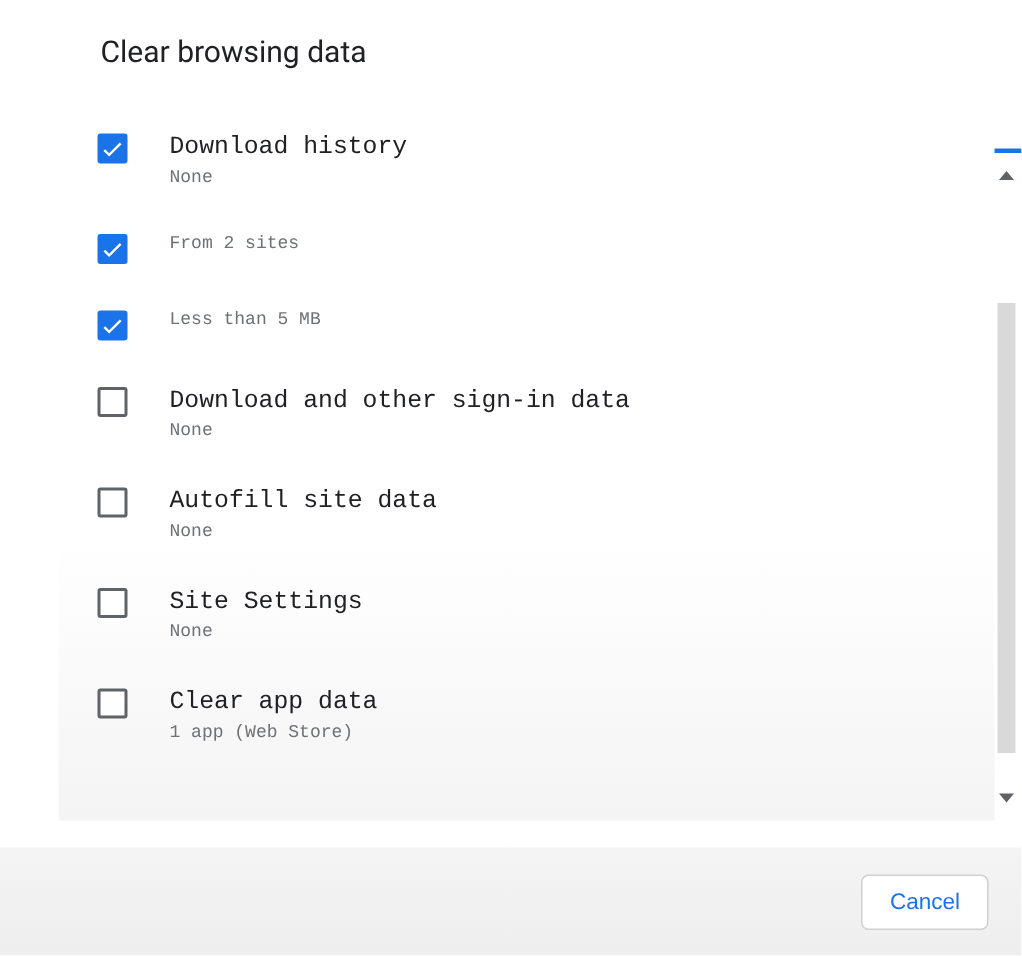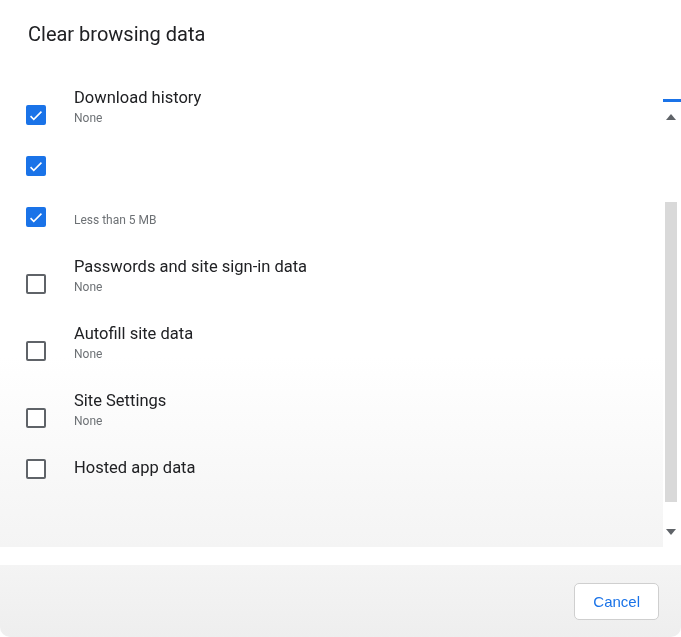--- a/index.html
+++ b/index.html
@@ -10,23 +10,24 @@
     color: #202124;
     width: 681px;
     height: 637px;
     overflow: hidden;
     position: relative;
   }
   .dialog {
     width: 681px;
     height: 637px;
     background: #fff;
-    border-radius: 10px;
+    border-radius: 0;
     position: relative;
     overflow: hidden;
+    padding-left: 39px;
   }
   .header {
     padding: 22px 28px 10px 28px;
   }
   .title {
     font-size: 20px;
     font-weight: 400;
     color: #202124;
   }
   .tabs {
@@ -63,22 +64,23 @@
     left: 0;
     right: 18px;
     bottom: 0;
     overflow: hidden;
     padding-left: 24px;
     padding-right: 12px;
     background: linear-gradient(to bottom, #ffffff 0%, #ffffff 60%, #f4f4f4 100%);
   }
   .item {
     display: flex;
-    align-items: flex-end;
+    align-items: flex-start;
     padding: 14px 0 14px 0;
+    font-family: Liberation Mono, monospace;
   }
   .cb {
     width: 20px;
     height: 20px;
     border: 2px solid #5f6368;
     border-radius: 2px;
     margin-top: 3px;
     margin-left: 2px;
     flex-shrink: 0;
     position: relative;
@@ -202,40 +204,41 @@
         </div>
       </div>
 
       <div class="item">
         <div class="cb checked">
           <svg viewBox="0 0 24 24">
               <path fill="#fff" d="M9 16.2l-3.5-3.5L4 14.2 9 19.2 20 8.2l-1.5-1.5z"></path>
             </svg>
         </div>
         <div class="texts">
+          <span class="item-sub">From 2 sites</span>
         </div>
       </div>
 
       <div class="item">
         <div class="cb checked">
           <svg viewBox="0 0 24 24">
               <path fill="#fff" d="M9 16.2l-3.5-3.5L4 14.2 9 19.2 20 8.2l-1.5-1.5z"></path>
             </svg>
         </div>
         <div class="texts">
           <span class="item-sub">Less than 5 MB</span>
         </div>
       </div>
 
       <div class="item">
         <div class="cb">
           
         </div>
         <div class="texts">
-          <span class="item-title">Passwords and site sign-in data</span>
+          <span class="item-title">Download and other sign-in data</span>
           <span class="item-sub">None</span>
         </div>
       </div>
 
       <div class="item">
         <div class="cb">
           
         </div>
         <div class="texts">
           <span class="item-title">Autofill site data</span>
@@ -251,21 +254,22 @@
           <span class="item-title">Site Settings</span>
           <span class="item-sub">None</span>
         </div>
       </div>
 
       <div class="item">
         <div class="cb">
           
         </div>
         <div class="texts">
-          <span class="item-title">Hosted app data</span>
+          <span class="item-title">Clear app data</span>
+          <span class="item-sub">1 app (Web Store)</span>
         </div>
       </div>
 
     </div>
 
     <div class="scroll-space">
       <div class="scroll-up-arrow"></div>
       <div class="scroll-thumb"></div>
       <div class="scroll-dn-arrow"></div>
     </div>

